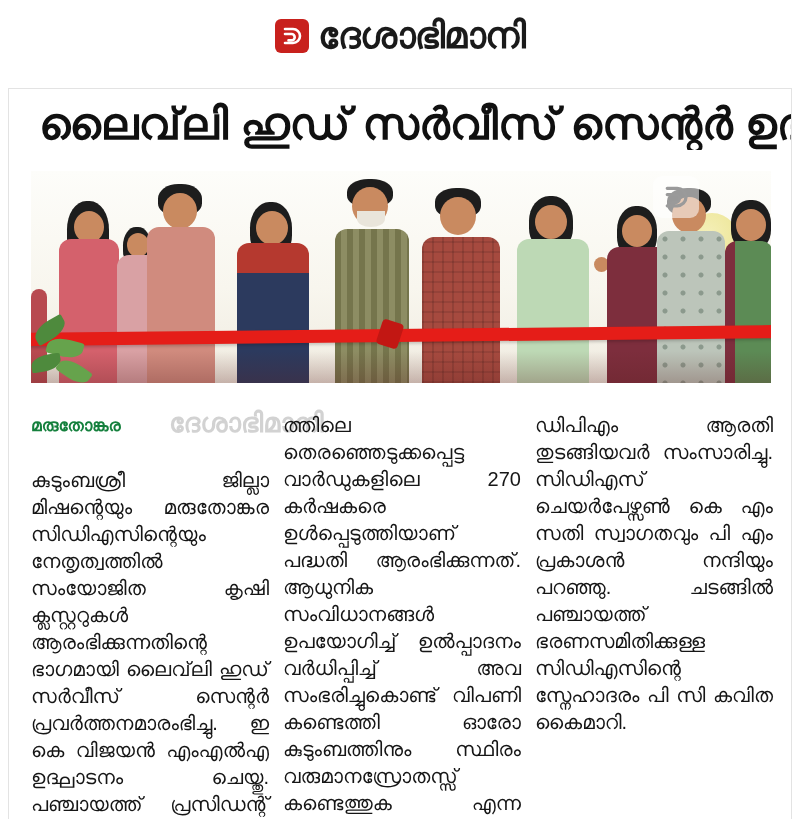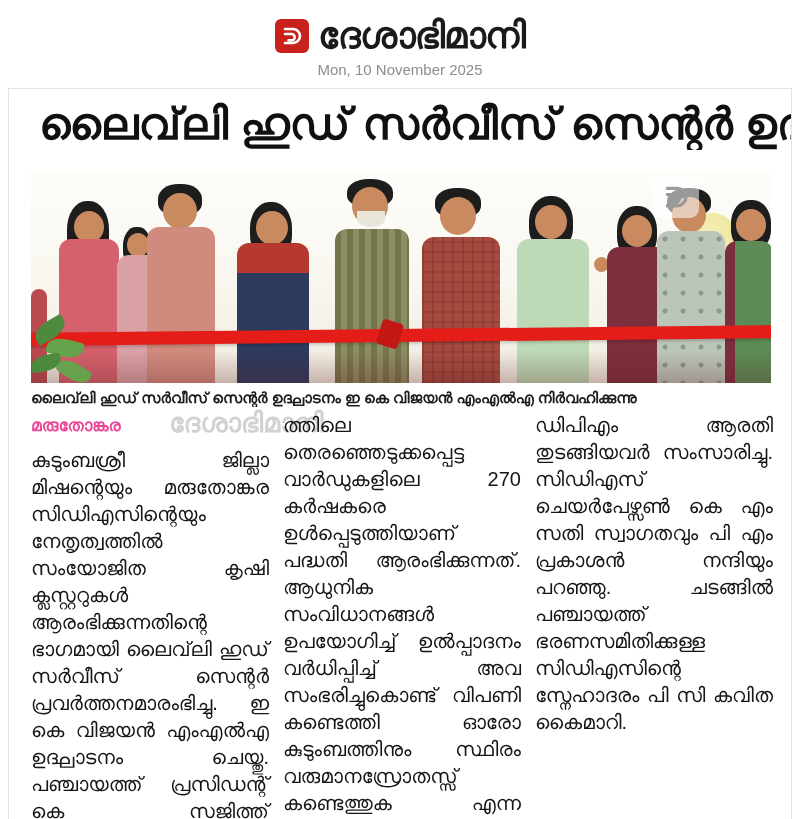--- a/index.html
+++ b/index.html
@@ -48,39 +48,38 @@
   .photo-watermark svg { width:30px; height:30px; }
 
   
   .caption { position:absolute; top:300px; left:22px; width:740px;
              font-size:15px; font-weight:700; color:#1c1c1c; white-space:nowrap; overflow:hidden; }
   .article { position:absolute; top:323px; left:22px; width:742px; }
   .article-watermark { position:absolute; top:-4px; left:138px; font-size:27px; font-weight:700;
                        color:#d2d2d2; z-index:0; pointer-events:none; }
   .columns { position:relative; display:flex; gap:14px; z-index:1; }
   .col { width:238px; font-size:20px; line-height:27px; color:#161616; text-align:justify; }
-  .dateline { font-size:17px; font-weight:800; color:#ec4899; margin-bottom:8px; }
+  .dateline { font-size:17px; font-weight:800; color:#15803d; margin-bottom:28px; }
   .col p { margin:0; }
 </style>
 </head>
 <body>
 
 <div class="page">
 
   <div class="header">
     <div class="brand-row">
       <span class="logo-box">
         <svg viewBox="0 0 24 24" fill="none" stroke="#ffffff" stroke-width="2.6" stroke-linecap="round">
           <path d="M5 5 h8 a7 7 0 0 1 0 14 h-8"></path>
           <path d="M5 10 h6.5 a3.2 3.2 0 0 1 0 6.4 h-3"></path>
         </svg>
       </span>
       <span class="brand-text">ദേശാഭിമാനി</span>
     </div>
-    <div class="date-text">Mon, 10 November 2025</div>
   </div>
 
   <div class="frame">
     <h1 class="headline">ലൈവ്‌ലി ഹുഡ് സർവീസ് സെന്റർ ഉദ്ഘാടനം</h1>
 
     <div class="photo">
       <div class="balloon"></div>
       <div class="wall-mark" style="left:420px;top:76px;width:26px;height:5px;"></div>
       <div class="wall-mark" style="left:688px;top:86px;width:34px;height:14px;"></div>
       <div class="wall-mark" style="left:596px;top:96px;width:20px;height:4px;"></div>
@@ -162,21 +161,20 @@
       <div class="bottom-shade"></div>
 
       <div class="photo-watermark">
         <svg viewBox="0 0 24 24" fill="none" stroke="#9a9a9a" stroke-width="2.6" stroke-linecap="round">
           <path d="M5 5 h8 a7 7 0 0 1 0 14 h-8"></path>
           <path d="M5 10 h6.5 a3.2 3.2 0 0 1 0 6.4 h-3"></path>
         </svg>
       </div>
     </div>
 
-    <div class="caption">ലൈവ്‌ലി ഹുഡ് സർവീസ് സെന്റർ ഉദ്ഘാടനം ഇ കെ വിജയൻ എംഎൽഎ നിർവഹിക്കുന്നു</div>
 
     <div class="article">
       <div class="article-watermark">ദേശാഭിമാനി</div>
       <div class="columns">
         <div class="col">
           <div class="dateline">മരുതോങ്കര</div>
           <p>കുടുംബശ്രീ ജില്ലാ മിഷന്റെയും മരുതോങ്കര സിഡിഎസിന്റെയും നേതൃത്വത്തിൽ സംയോജിത കൃഷി ക്ലസ്റ്ററുകൾ ആരംഭിക്കുന്നതിന്റെ ഭാഗമായി ലൈവ്‌ലി ഹുഡ് സർവീസ് സെന്റർ പ്രവർത്തനമാരംഭിച്ചു. ഇ കെ വിജയൻ എംഎൽഎ ഉദ്ഘാടനം ചെയ്തു. പഞ്ചായത്ത് പ്രസിഡന്റ് കെ സജിത്ത് അധ്യക്ഷനായി. കുടുംബശ്രീ ജില്ലാ മിഷൻ കോ ഓർഡിനേറ്റർ വിശദീകരിച്ചു.</p>
 
         </div>
         <div class="col">

